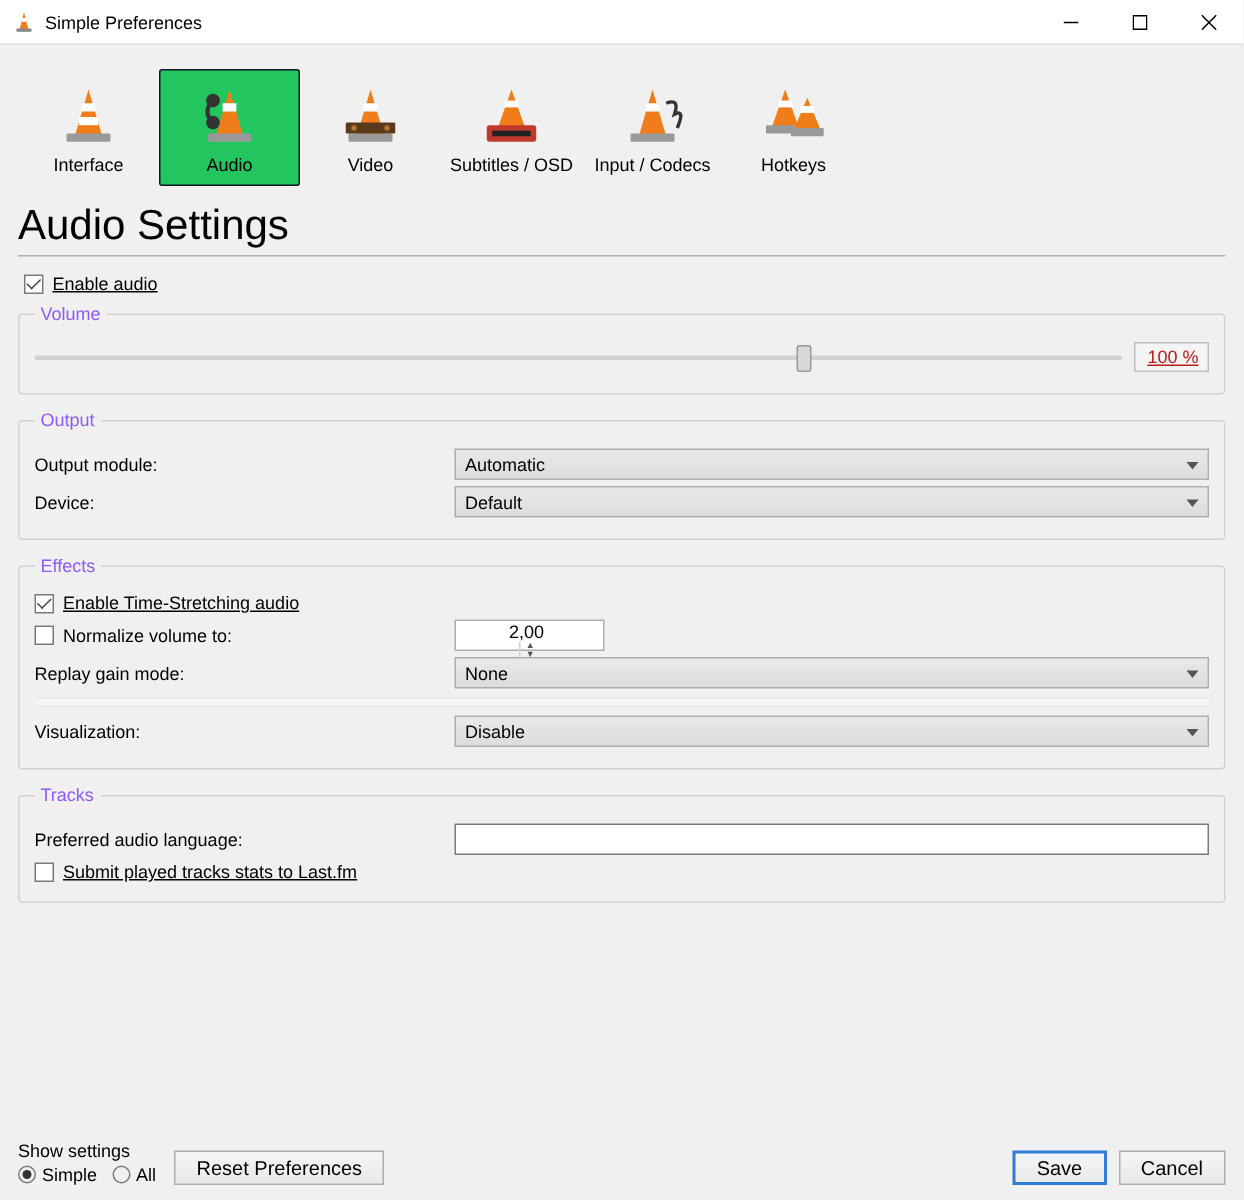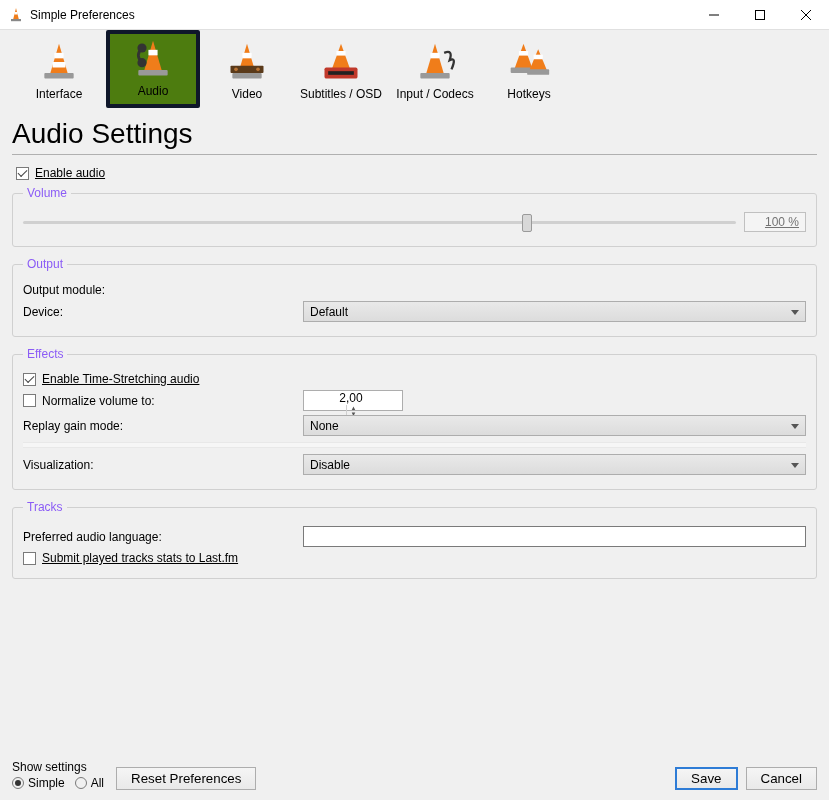--- a/index.html
+++ b/index.html
@@ -3,25 +3,25 @@
 <meta charset="utf-8">
 <style>
 * { box-sizing: border-box; margin: 0; padding: 0; }
 body { font-family: "Segoe UI", Tahoma, sans-serif; font-size: 12px; background: #f0f0f0; width: 829px; height: 800px; overflow: hidden; }
 .titlebar { height: 30px; background: #fff; display: flex; align-items: center; padding: 0 0 0 8px; border-bottom: 1px solid #e0e0e0; }
 .titlebar-icon { width: 16px; height: 16px; margin-right: 6px; }
 .titlebar-text { flex: 1; font-size: 12px; }
 .titlebar-btns { display: flex; }
 .titlebar-btn { width: 46px; height: 30px; display: flex; align-items: center; justify-content: center; cursor: pointer; }
 
-.content { padding: 0 12px 0 12px; height: calc(100% - 30px); display: flex; flex-direction: column; }
+.content { padding: 16px 12px 0 12px; height: calc(100% - 30px); display: flex; flex-direction: column; }
 .tabs { display: flex; gap: 0; }
 .tab { width: 94px; height: 78px; display: flex; flex-direction: column; align-items: center; justify-content: flex-end; padding-bottom: 6px; cursor: pointer; border: 1px solid transparent; border-radius: 2px; }
 .tab .tab-icon { width: 48px; height: 46px; display: flex; align-items: center; justify-content: center; }
-.tab.selected { background: #4d7c0f; border: 4px solid #0f172a; justify-content: flex-end; }
+.tab.selected { background: #22c55e; border: 1px solid #0f172a; justify-content: flex-end; }
 .tab-label { font-size: 12px; margin-top: 2px; }
 
 .page-title { font-size: 28px; margin: 10px 0 4px 0; }
 .hr { border: none; border-top: 1px solid #b0b0b0; margin-bottom: 8px; }
 
 .section { flex: 1; overflow: auto; }
 .row { display: flex; align-items: center; margin: 3px 0; text-decoration: underline; }
 .chk { width: 13px; height: 13px; border: 1px solid #7a7a7a; display: inline-flex; align-items: center; justify-content: center; margin-right: 6px; background: #fff; cursor: pointer; flex-shrink: 0; }
 .chk.checked::after { content: ""; display: block; width: 8px; height: 4px; border-left: 1.8px solid #444; border-bottom: 1.8px solid #444; transform: rotate(-45deg) translate(1px,-1px); }
 
@@ -31,21 +31,21 @@
 .form-row { display: flex; align-items: center; margin: 4px 0; }
 .form-label { width: 280px; }
 .select { flex: 1; height: 21px; background: linear-gradient(#e9e9e9,#dcdcdc); border: 1px solid #adadad; display: flex; align-items: center; padding: 0 6px; position: relative; cursor: pointer; }
 .select::after { content: ""; position: absolute; right: 6px; top: 50%; margin-top: -2px; border-left: 4px solid transparent; border-right: 4px solid transparent; border-top: 5px solid #555; }
 .input { flex: 1; height: 21px; border: 1px solid #7a7a7a; background: #fff; padding: 0 4px; }
 
 .slider-wrap { flex: 1; display: flex; align-items: center; gap: 8px; }
 .slider { flex: 1; position: relative; height: 20px; cursor: pointer; }
 .slider-track { position: absolute; top: 9px; left: 0; right: 0; height: 3px; background: #d0d0d0; border-radius: 2px; }
 .slider-thumb { position: absolute; top: 2px; width: 10px; height: 18px; background: #d8d8d8; border: 1px solid #9a9a9a; border-radius: 2px; }
-.pct { width: 62px; text-align: right; border: 1px solid #c0c0c0; height: 20px; line-height: 18px; padding-right: 6px; background: #f4f4f4; color: #737373; text-decoration: underline; }
+.pct { width: 50px; text-align: right; border: 1px solid #c0c0c0; height: 20px; line-height: 18px; padding-right: 6px; background: #f4f4f4; color: #b91c1c; text-decoration: underline; }
 
 .spinner { width: 100px; height: 21px; border: 1px solid #adadad; display: flex; align-items: center; background: #fff; flex-direction: column; }
 .spinner-val { flex: 1; text-align: right; padding-right: 4px; }
 .spinner-btns { width: 14px; height: 100%; display: flex; flex-direction: column; border-left: 1px solid #d0d0d0; }
 .spinner-btns div { flex: 1; display: flex; align-items: center; justify-content: center; font-size: 6px; color: #555; cursor: pointer; }
 
 .sep { height: 6px; border-top: 1px solid #e8e8e8; border-bottom: 1px solid #e8e8e8; background: #f6f6f6; margin: 6px 0; }
 
 .footer { padding: 6px 0 10px 0; }
 .footer-row { display: flex; align-items: flex-end; }
@@ -189,20 +189,23 @@
           </div>
           <div class="pct">100 %</div>
         </div>
       </div>
     </fieldset>
 
     <fieldset>
       <legend>Output</legend>
       <div class="form-row">
         <div class="form-label">Output module:</div>
+        <div class="select">
+            <span>Automatic</span>
+          </div>
       </div>
       <div class="form-row">
         <div class="form-label">Device:</div>
         <div class="select">
             <span>Default</span>
           </div>
       </div>
     </fieldset>
 
     <fieldset>

